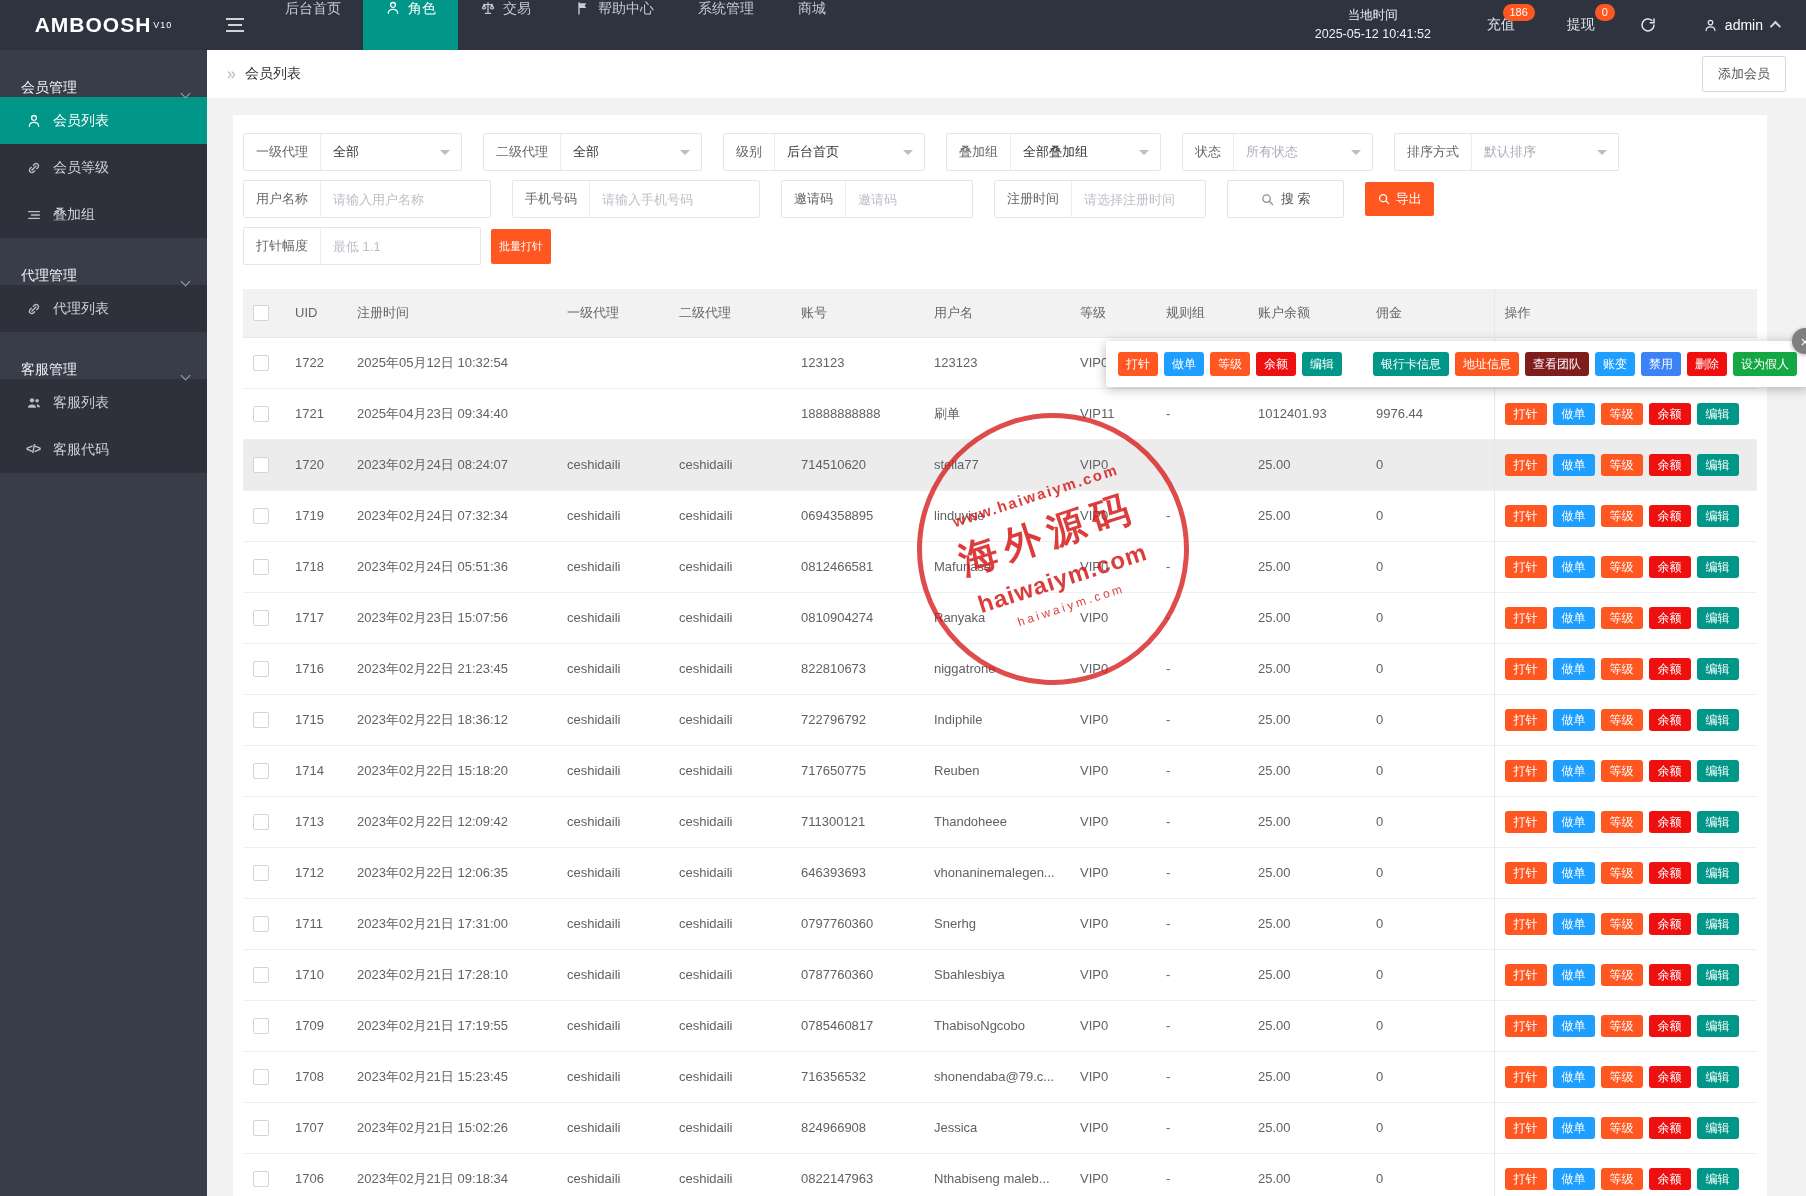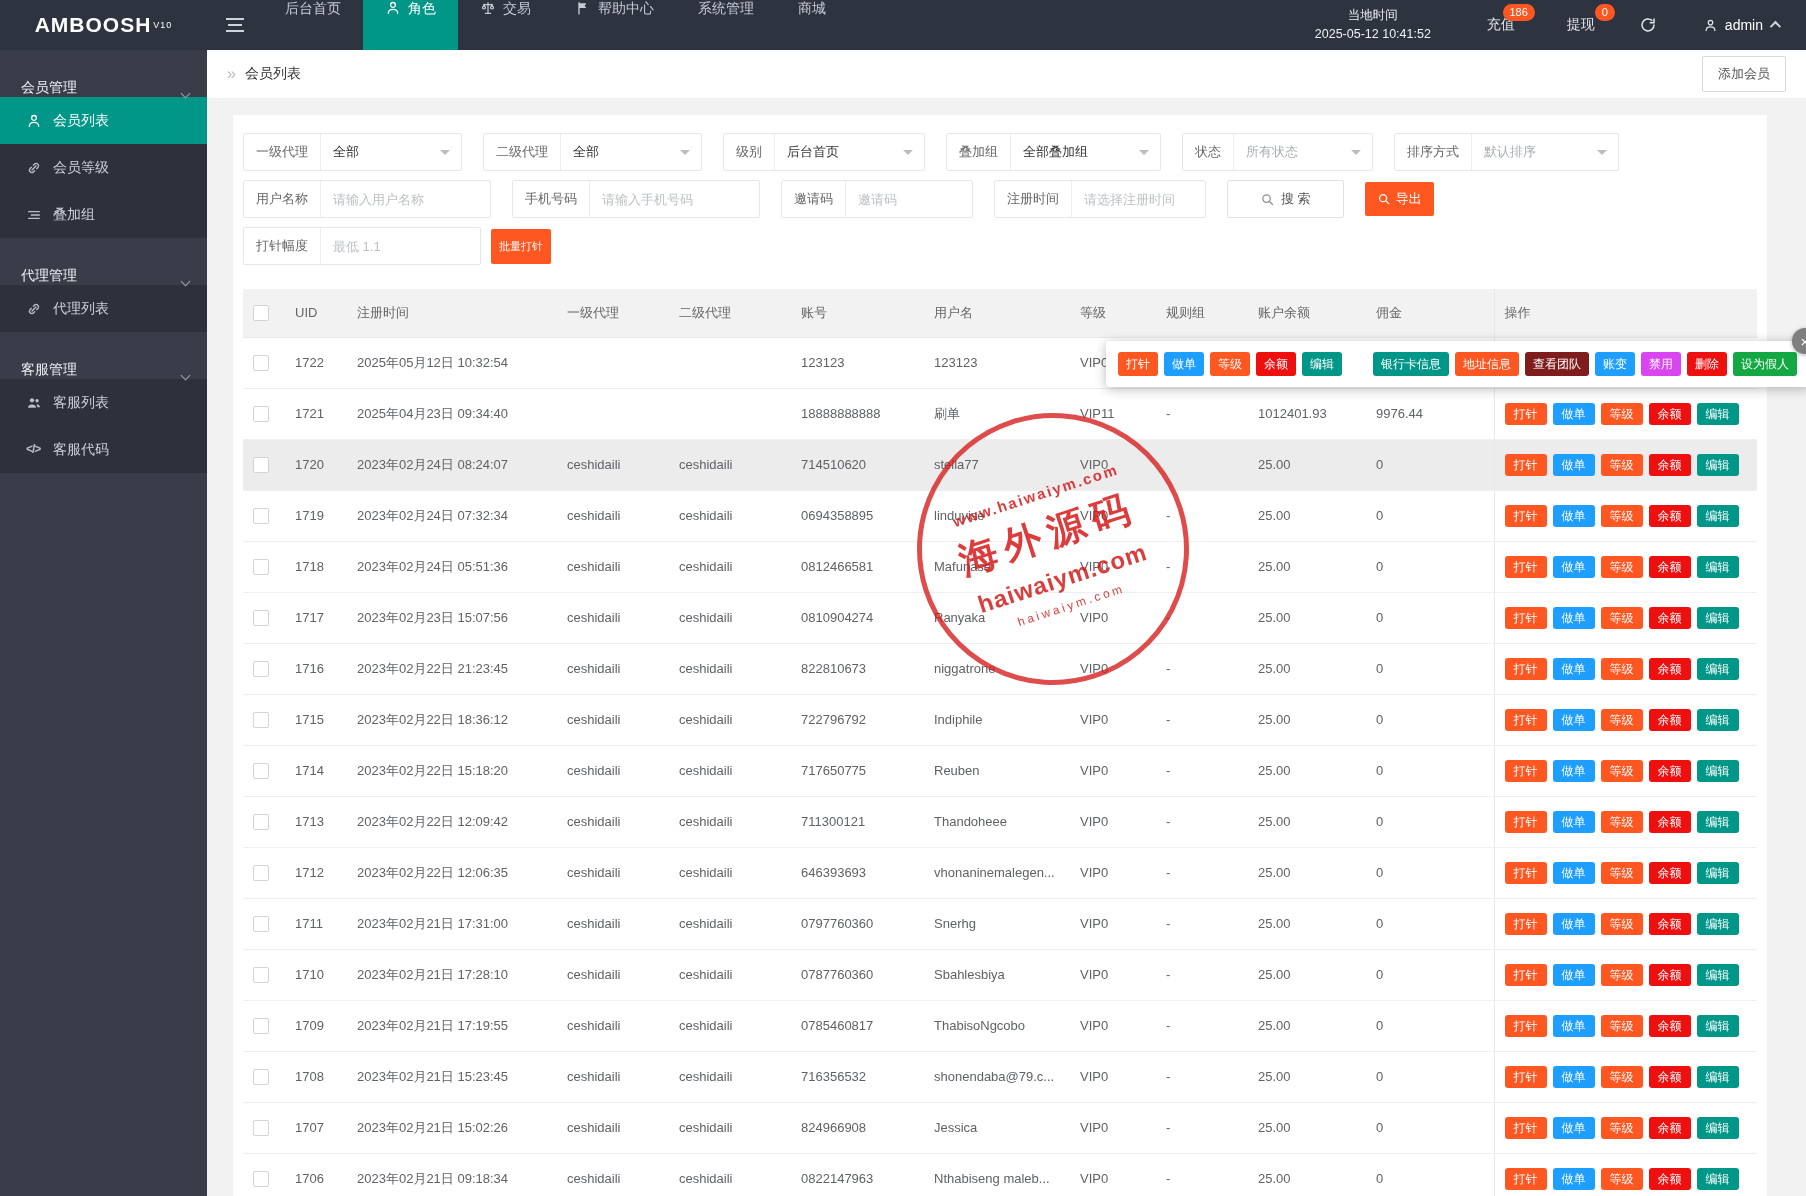--- a/index.html
+++ b/index.html
@@ -617,16 +617,16 @@
   <div class="popup-close">×</div>
 <span class="btn-s" style="background: rgb(255, 87, 34);">打针</span>
     <span class="btn-s" style="background: rgb(30, 159, 255);">做单</span>
     <span class="btn-s" style="background: rgb(255, 87, 34);">等级</span>
     <span class="btn-s" style="background: rgb(238, 15, 15);">余额</span>
     <span class="btn-s" style="background: rgb(0, 150, 136);">编辑</span>
     <span class="btn-s" style="background: rgb(0, 150, 136); margin-left: 25px;">银行卡信息</span>
     <span class="btn-s" style="background: rgb(255, 87, 34);">地址信息</span>
     <span class="btn-s" style="background: #7f1d1d;">查看团队</span>
     <span class="btn-s" style="background: rgb(30, 159, 255);">账变</span>
-    <span class="btn-s" style="background: #d946ef;">禁用</span>
+    <span class="btn-s" style="background: #3b82f6;">禁用</span>
     <span class="btn-s" style="background: rgb(238, 15, 15);">删除</span>
     <span class="btn-s" style="background: rgb(19, 168, 67);">设为假人</span>
   </div>
 
 </body></html>

